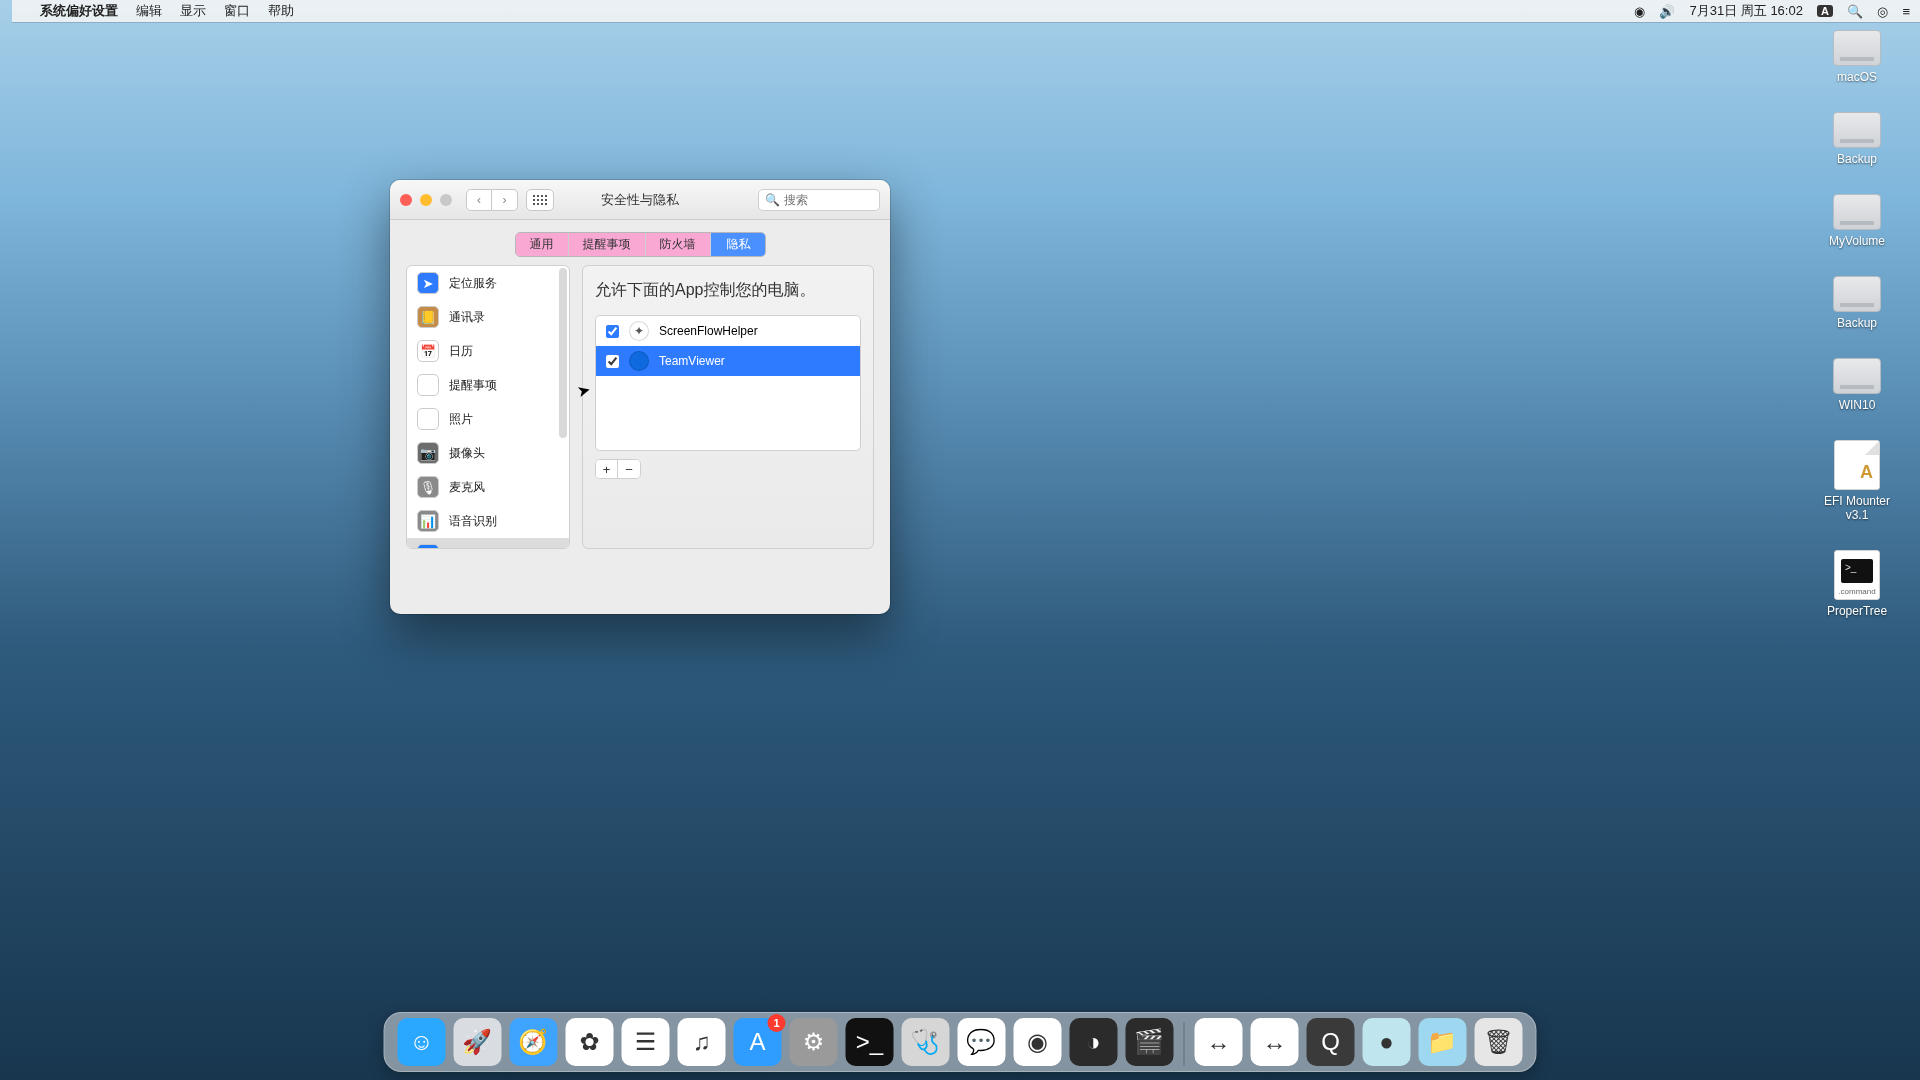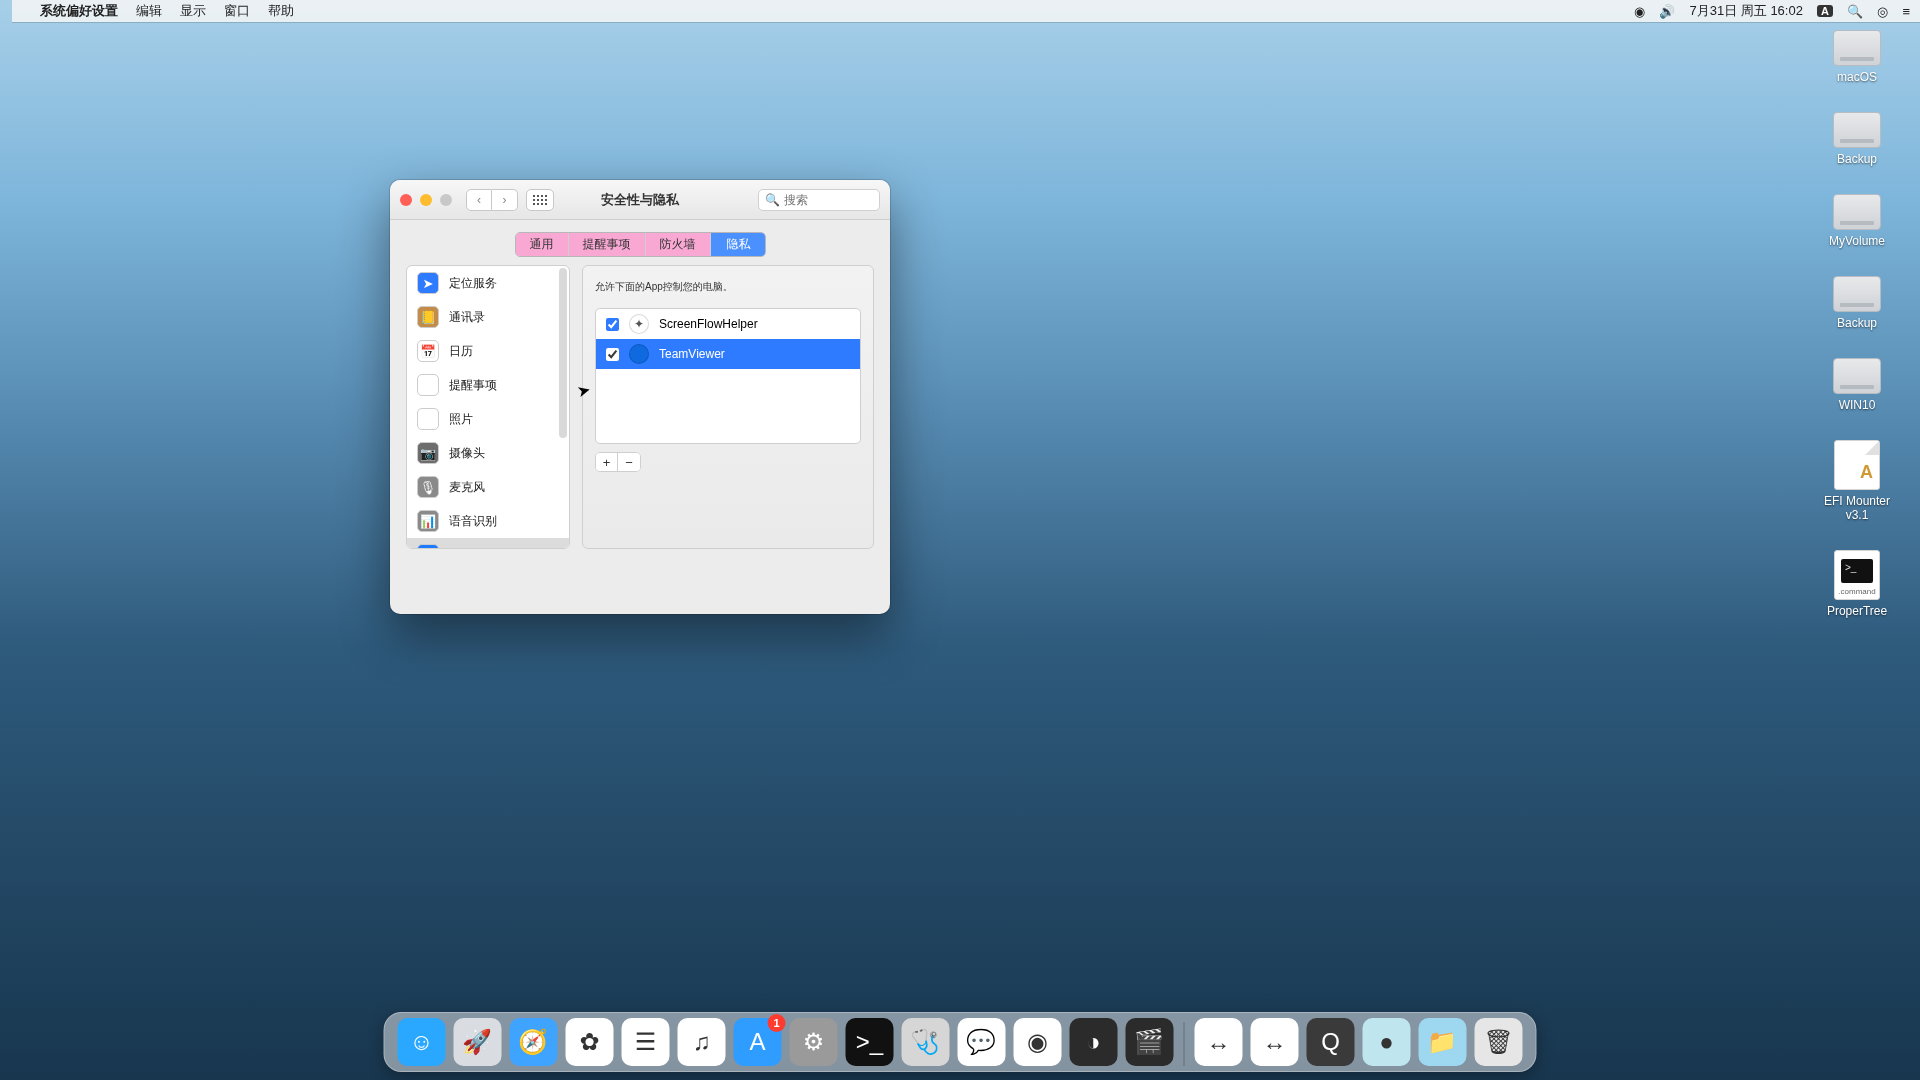--- a/index.html
+++ b/index.html
@@ -62,40 +62,40 @@
 }
 .traffic { display:flex; gap:8px; }
 .t-btn { width:12px; height:12px; border-radius:50%; }
 .t-close{background:#ff5f57;} .t-min{background:#febc2e;} .t-max{background:#c8c8c8;}
 .nav-btns { display:flex; margin-left:14px; }
 .nav-btn { width:26px; height:22px; border:1px solid #c8c8c8; background:#fff; display:flex; align-items:center; justify-content:center; font-size:12px; color:#888;}
 .nav-btn:first-child{border-radius:5px 0 0 5px;} .nav-btn:last-child{border-radius:0 5px 5px 0; border-left:none;}
 .grid-btn { margin-left:8px; width:28px; height:22px; border:1px solid #c8c8c8; background:#fff; border-radius:5px; display:flex; align-items:center; justify-content:center; }
 .dot-grid { display:grid; grid-template-columns:repeat(4,2px); grid-template-rows:repeat(3,2px); gap:2px;}
 .dot-grid span{background:#555;}
-.win-title { position:absolute; left:0; right:0; text-align:center; font-size:13px; color:#333; pointer-events:none;font-weight:bold;}
+.win-title { position:absolute; left:0; right:0; text-align:center; font-size:13px; color:#333; pointer-events:none;}
 .search-box { margin-left:auto; width:122px; height:22px; background:#fff; border:1px solid #cfcfcf; border-radius:5px; display:flex; align-items:center; padding:0 6px; gap:4px;}
 .search-box input { border:none; outline:none; font-size:12px; flex:1; background:transparent; color:#333;}
 .search-box .mg { color:#888; font-size:12px;}
 .tabs-row { display:flex; justify-content:center; padding:12px 0 8px;}
 .seg { display:flex; border:1px solid #b7b7b7; border-radius:5px; overflow:hidden; font-size:12px;}
 .seg-item { padding:3px 14px; background:#f9a8d4; border-right:1px solid #cfcfcf; color:#333;}
 .seg-item:last-child{border-right:none;padding-left:16px;}
 .seg-item.active { background:#4a90ff; color:#fff; }
 .content-row { flex:1; display:flex; padding:0 16px 10px 16px; gap:12px;}
 .cat-list {
   width:164px; height:284px; background:#fff; border:1px solid #cfcfcf; border-radius:6px;
   overflow:hidden; position:relative;
 }
 .cat-scroll { position:absolute; top:2px; right:2px; width:8px; height:170px; background:rgba(0,0,0,.15); border-radius:5px;}
 .cat-item { display:flex; align-items:center; gap:10px; padding:6px 10px; font-size:12px; color:#222;}
 .cat-item.selected { background:#dcdcdc; }
 .cat-ico { width:22px; height:22px; border-radius:5px; display:flex; align-items:center; justify-content:center; color:#fff; font-size:13px;}
 .right-pane { flex:1; height:284px; background:linear-gradient(#f2f2f2,#eaeaea); border:1px solid #cfcfcf; border-radius:6px; padding:14px 12px; display:flex; flex-direction:column;}
-.right-caption { font-size:10px; color:#333; margin-bottom:14px;}
+.right-caption { font-size:16px; color:#333; margin-bottom:14px;}
 .app-list { background:#fff; border:1px solid #cfcfcf; border-radius:5px; height:136px; overflow:hidden;}
 .app-row { display:flex; align-items:center; gap:10px; padding:5px 10px; font-size:12px;}
 .app-row.selected { background:#2f7bff; color:#fff;}
 .app-row input[type=checkbox]{ accent-color:#2f7bff; width:13px; height:13px;}
 .app-row.selected input[type=checkbox]{ accent-color:#fff;}
 .app-ico { width:20px; height:20px; border-radius:50%; display:flex; align-items:center; justify-content:center; font-size:12px;}
 .addremove { margin-top:8px; display:flex; border:1px solid #cfcfcf; border-radius:5px; overflow:hidden; width:fit-content; background:#fff;}
 .addremove button { width:22px; height:18px; border:none; background:#fff; font-size:13px; color:#333;}
 .addremove button:first-child{border-right:1px solid #cfcfcf;}
 .footer {

